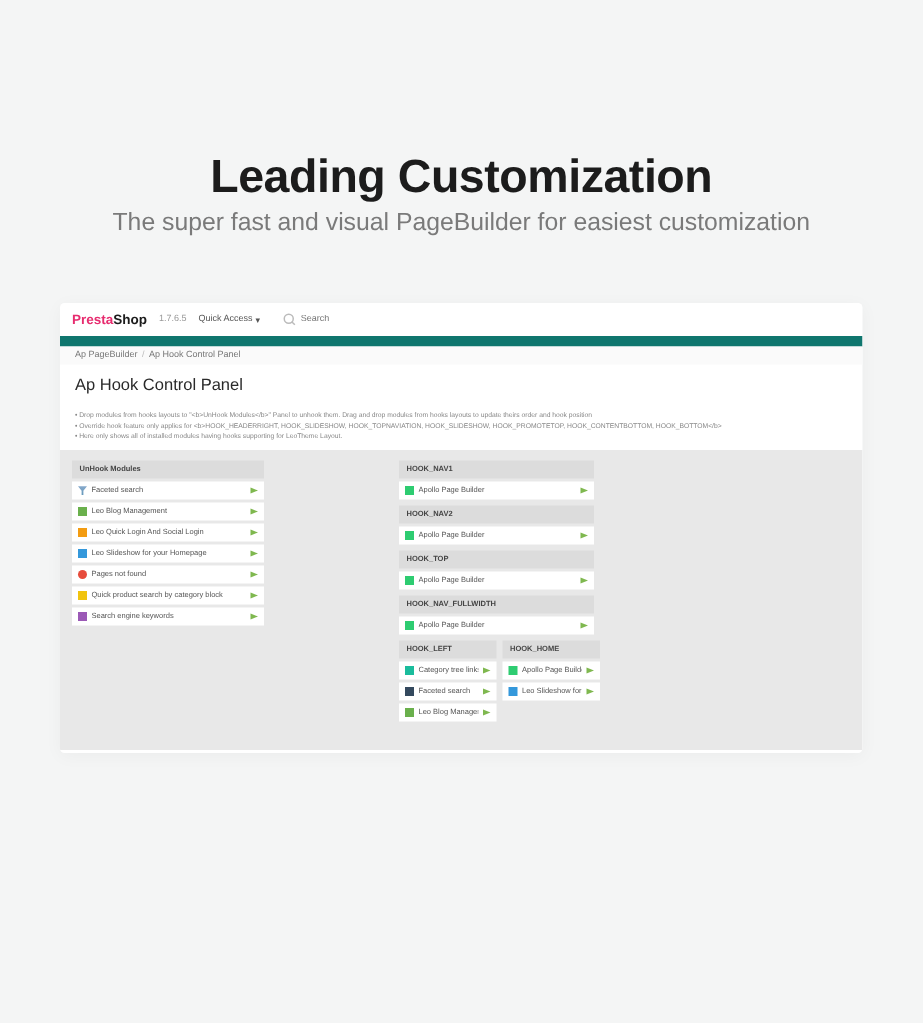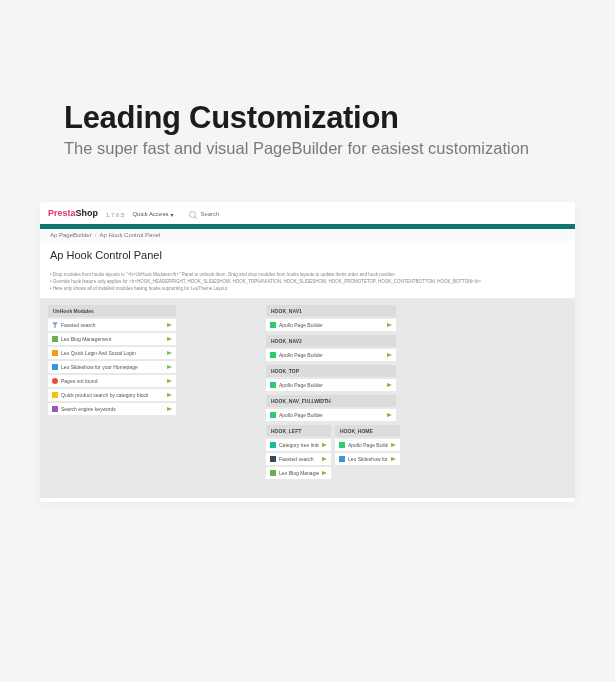--- a/index.html
+++ b/index.html
@@ -1,21 +1,21 @@
 <!DOCTYPE html>
 <html><head>
 <meta charset="utf-8">
 <style>
 *{margin:0;padding:0;box-sizing:border-box}
 body{width:615px;height:682px;background:#f4f5f5;font-family:-apple-system,BlinkMacSystemFont,"Segoe UI",Arial,sans-serif;overflow:hidden}
-.hero{text-align:left;padding:100px 64px 40px}
+.hero{text-align:center;padding:100px 64px 40px}
 .heading{font-size:31px;font-weight:700;color:#1c1c1c;letter-spacing:-0.3px}
 .subheading{font-size:16.5px;color:#7a7a7a;line-height:1.55;font-weight:400}
 .shot{margin:0 40px;background:#fff;border-radius:3px;box-shadow:0 2px 12px rgba(0,0,0,0.04);height:300px;overflow:hidden;position:relative}
-.topbar{display:flex;align-items:flex-end;padding:6px 8px;border-bottom:5px solid #0f766e;gap:8px}
+.topbar{display:flex;align-items:center;padding:6px 8px;border-bottom:7px solid #0f766e;gap:8px}
 .logo{font-size:9px;font-weight:600}
 .logo .p{color:#e72c6f}
 .logo .s{color:#1c1c1c}
 .ver{font-size:6px;color:#999}
 .qa{font-size:6px;color:#555;display:flex;align-items:center;gap:2px}
 .search-wrap{display:flex;align-items:center;gap:4px;margin-left:8px}
 .search-icon{width:7px;height:7px;border:1px solid #bbb;border-radius:50%;position:relative}
 .search-icon::after{content:"";position:absolute;width:3px;height:1px;background:#bbb;transform:rotate(45deg);bottom:-1px;right:-2px}
 .search-input{border:none;font-size:6px;color:#999;width:60px}
 .crumb{padding:3px 10px;font-size:6px;color:#777;background:#fafafa}

